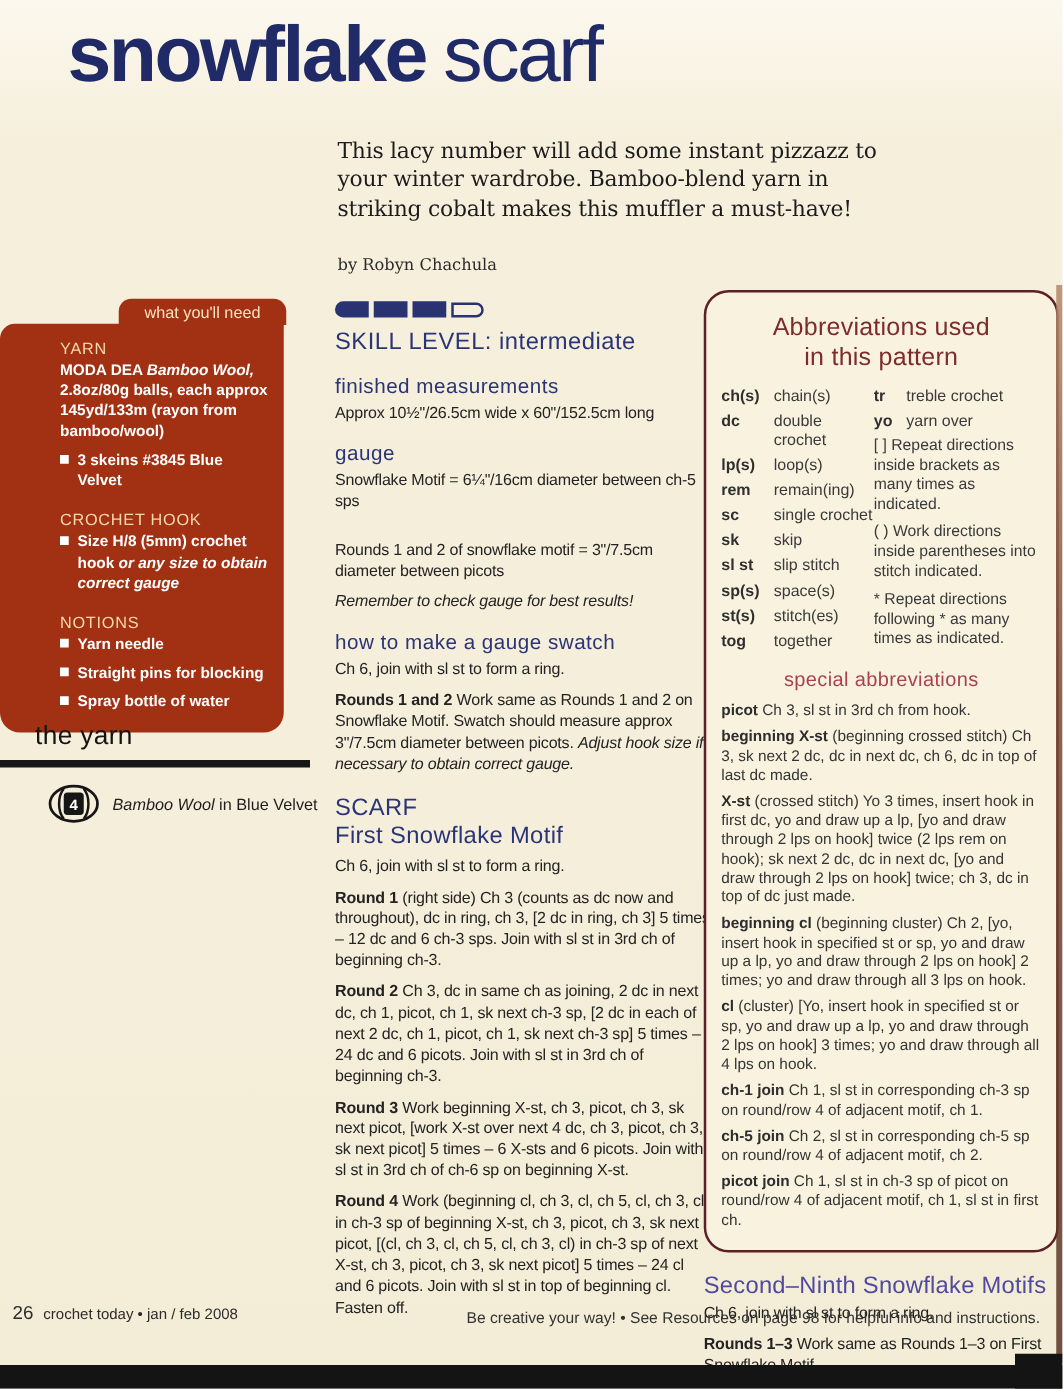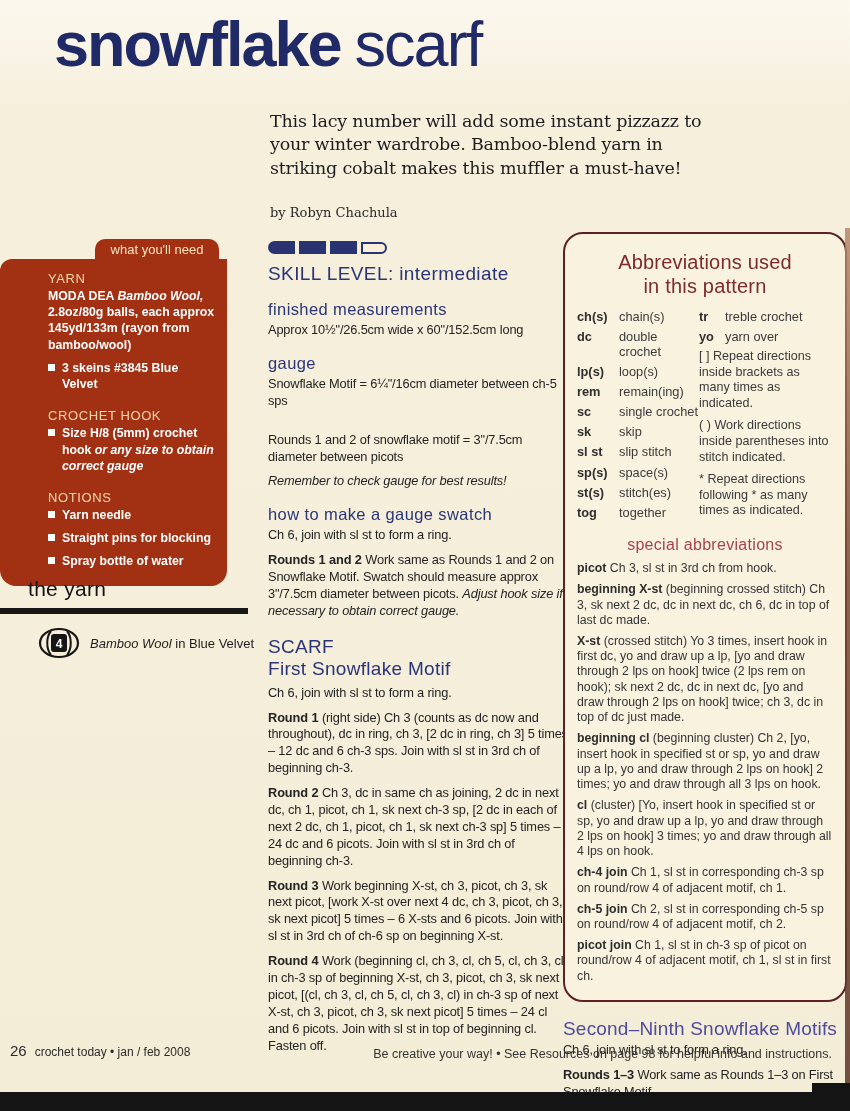--- a/index.html
+++ b/index.html
@@ -9,21 +9,21 @@
     font-family:"Liberation Sans",sans-serif;color:#242424;
   }
   
   .title{position:absolute;left:54px;top:8px;letter-spacing:-2px;color:#202a66;}
   .title .t-bold{font-size:63px;font-weight:700;}
   .title .t-light{font-size:63px;font-weight:400;margin-left:14px;}
   .intro{position:absolute;left:270px;top:110px;font-family:"DejaVu Serif",serif;
     font-size:17.5px;line-height:1.33;color:#1c1c1e;letter-spacing:-0.2px;white-space:nowrap;}
   .byline{position:absolute;left:270px;top:205px;font-family:"DejaVu Serif",serif;font-size:13px;color:#2a2a2a;}
   
-  .needs-tab{position:absolute;left:95px;top:239px;width:124px;height:21px;background:#a23013;
+  .needs-tab{position:absolute;left:95px;top:239px;width:134px;height:21px;background:#a23013;
     border-radius:10px 10px 0 0;text-align:center;line-height:21px;color:#fbe4bd;font-size:13px;}
   .needs-box{position:absolute;left:0;top:259px;width:227px;background:#a23013;
     border-radius:12px 0 16px 16px;padding:12px 10px 16px 48px;box-sizing:border-box;color:#ffffff;}
   .needs-h{color:#f7d8ac;font-size:13px;letter-spacing:0.6px;margin:10px 0 2px 0;font-weight:400;}
   .needs-h:first-child{margin-top:0;}
   .needs-body{font-size:12.3px;font-weight:700;line-height:1.32;}
   .needs-bullet{display:flex;font-size:12.3px;font-weight:700;line-height:1.32;margin-top:7px;}
   .sq{flex:0 0 auto;width:7px;height:7px;background:#fff;margin:4px 7px 0 0;}
   .needs-italic{font-style:italic;margin-top:32px;}
   
@@ -228,21 +228,21 @@
           <div class="ab-para"><span>( )</span><span> Work directions inside parentheses into stitch indicated.</span></div>
           <div class="ab-para"><span>*</span><span> Repeat directions following * as many times as indicated.</span></div>
         </div>
       </div>
       <div class="special-h">special abbreviations</div>
       <div class="sp-para"><b>picot</b><span>  Ch 3, sl st in 3rd ch from hook.</span></div>
       <div class="sp-para"><b>beginning X-st</b><span> (beginning crossed stitch) Ch 3, sk next 2 dc, dc in next dc, ch 6, dc in top of last dc made.</span></div>
       <div class="sp-para"><b>X-st</b><span> (crossed stitch) Yo 3 times, insert hook in first dc, yo and draw up a lp, [yo and draw through 2 lps on hook] twice (2 lps rem on hook); sk next 2 dc, dc in next dc, [yo and draw through 2 lps on hook] twice; ch 3, dc in top of dc just made.</span></div>
       <div class="sp-para"><b>beginning cl</b><span> (beginning cluster) Ch 2, [yo, insert hook in specified st or sp, yo and draw up a lp, yo and draw through 2 lps on hook] 2 times; yo and draw through all 3 lps on hook.</span></div>
       <div class="sp-para"><b>cl</b><span> (cluster) [Yo, insert hook in specified st or sp, yo and draw up a lp, yo and draw through 2 lps on hook] 3 times; yo and draw through all 4 lps on hook.</span></div>
-      <div class="sp-para"><b>ch-4 join</b><span> Ch 1, sl st in corresponding ch-3 sp on round/row 4 of adjacent motif, ch 1.</span></div>
+      <div class="sp-para"><b>ch-1 join</b><span> Ch 1, sl st in corresponding ch-3 sp on round/row 4 of adjacent motif, ch 1.</span></div>
       <div class="sp-para"><b>ch-5 join</b><span> Ch 2, sl st in corresponding ch-5 sp on round/row 4 of adjacent motif, ch 2.</span></div>
       <div class="sp-para"><b>picot join</b><span> Ch 1, sl st in ch-3 sp of picot on round/row 4 of adjacent motif, ch 1, sl st in first ch.</span></div>
     </div>
 
     <div class="second-h">Second–Ninth Snowflake Motifs</div>
     <div class="flow-txt">Ch 6, join with sl st to form a ring.</div>
     <div class="flow-para"><b>Rounds 1–3</b><span> Work same as Rounds 1–3 on First Snowflake Motif.</span></div>
     <div class="flow-para"><b>Round 4</b><span> (joining round) Work (beginning cl, ch 3, cl, ch 5, cl, ch 3, cl) in ch-3 sp of beginning X-st, ch 3,</span></div>
   </div>
 

